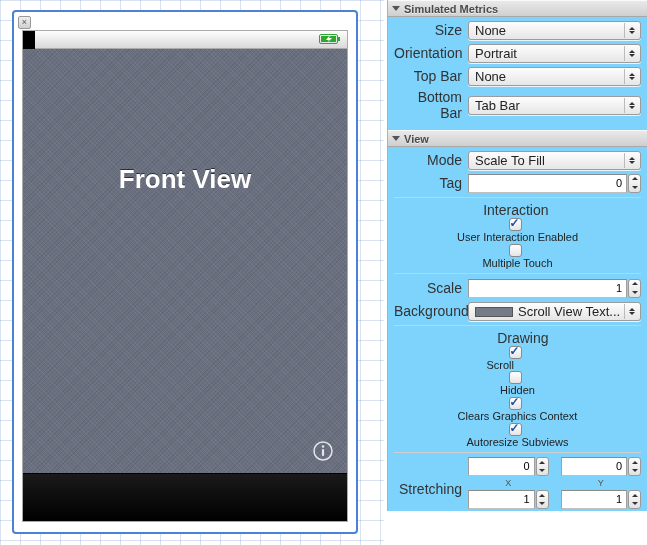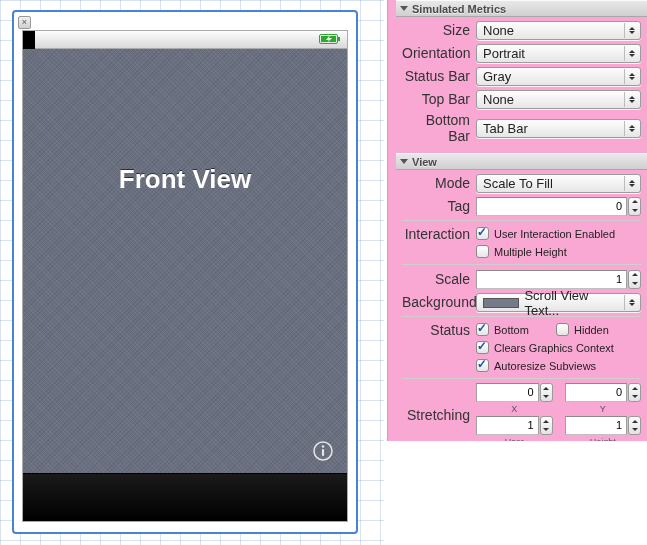--- a/index.html
+++ b/index.html
@@ -100,25 +100,24 @@
     left: 0; right: 0; bottom: 0;
     height: 48px;
     background: linear-gradient(#1a1a1a, #000);
     border-top: 1px solid #000;
   }
 
   
   .inspector {
     position: absolute;
     left: 387px; top: 0;
-    width: 260px; height: 441px;
+    width: 260px; height: 511px;
     border-left: 1px solid #b0b0b0;
-    background: #f9a8d4;
+    background: #7dd3fc;
     overflow: hidden;
-    padding-left: 8px;
   }
   .section-header {
     height: 17px;
     background: linear-gradient(#e9e9e9, #cfcfcf);
     border-top: 1px solid #fafafa;
     border-bottom: 1px solid #a8a8a8;
     padding-left: 4px;
     display: flex;
     align-items: center;
     font-weight: bold;
@@ -240,20 +239,21 @@
     border-left: 3px solid transparent;
     border-right: 3px solid transparent;
     border-top: 3px solid #333;
   }
   .sep { border-top: 1px solid #cfcfcf; margin: 4px 0; }
   .chk-row {
     display: flex;
     align-items: center;
     min-height: 17px;
     margin-bottom: 1px;
+    flex-direction: column;
   }
   .chk {
     width: 13px; height: 13px;
     border: 1px solid #8a8a8a;
     border-radius: 3px;
     background: linear-gradient(#fff,#e5e5e5);
     margin-right: 5px;
     position: relative;
     cursor: pointer;
   }
@@ -332,30 +332,20 @@
       <div class="row-label">Orientation</div>
       <div class="popup">
         <span>Portrait</span>
         <span class="arrows">
             <span class="up"></span>
             <span class="down"></span>
           </span>
       </div>
     </div>
     <div class="row">
-      <div class="row-label">Status Bar</div>
-      <div class="popup">
-        <span>Gray</span>
-        <span class="arrows">
-            <span class="up"></span>
-            <span class="down"></span>
-          </span>
-      </div>
-    </div>
-    <div class="row">
       <div class="row-label">Top Bar</div>
       <div class="popup">
         <span>None</span>
         <span class="arrows">
             <span class="up"></span>
             <span class="down"></span>
           </span>
       </div>
     </div>
     <div class="row">
@@ -401,21 +391,21 @@
     <div class="sep"></div>
 
     <div class="chk-row">
       <div class="row-label">Interaction</div>
       <div class="chk on"></div>
       <span class="chk-label">User Interaction Enabled</span>
     </div>
     <div class="chk-row">
       <div class="row-label"></div>
       <div class="chk"></div>
-      <span class="chk-label">Multiple Height</span>
+      <span class="chk-label">Multiple Touch</span>
     </div>
 
     <div class="sep"></div>
 
     <div class="row">
       <div class="row-label">Scale</div>
       <div class="textfield">1</div>
       <div class="stepper">
           <div>
             <span class="su"></span>
@@ -433,23 +423,23 @@
         <span class="arrows">
             <span class="up"></span>
             <span class="down"></span>
           </span>
       </div>
     </div>
 
     <div class="sep"></div>
 
     <div class="chk-row">
-      <div class="row-label">Status</div>
+      <div class="row-label">Drawing</div>
       <div class="chk on"></div>
-      <span class="chk-label" style="width:62px">Bottom</span>
+      <span class="chk-label" style="width:62px">Scroll</span>
       <div class="chk"></div>
       <span class="chk-label">Hidden</span>
     </div>
     <div class="chk-row">
       <div class="row-label"></div>
       <div class="chk on"></div>
       <span class="chk-label">Clears Graphics Context</span>
     </div>
     <div class="chk-row">
       <div class="row-label"></div>

